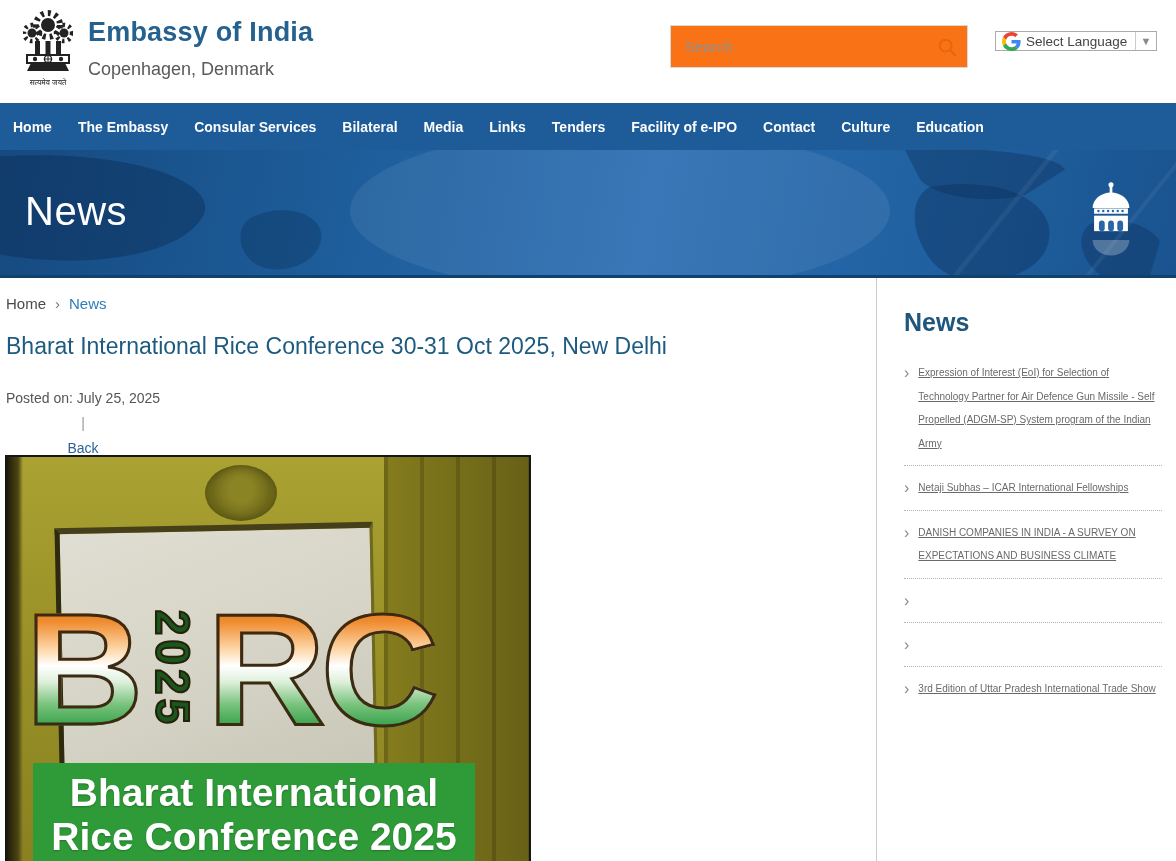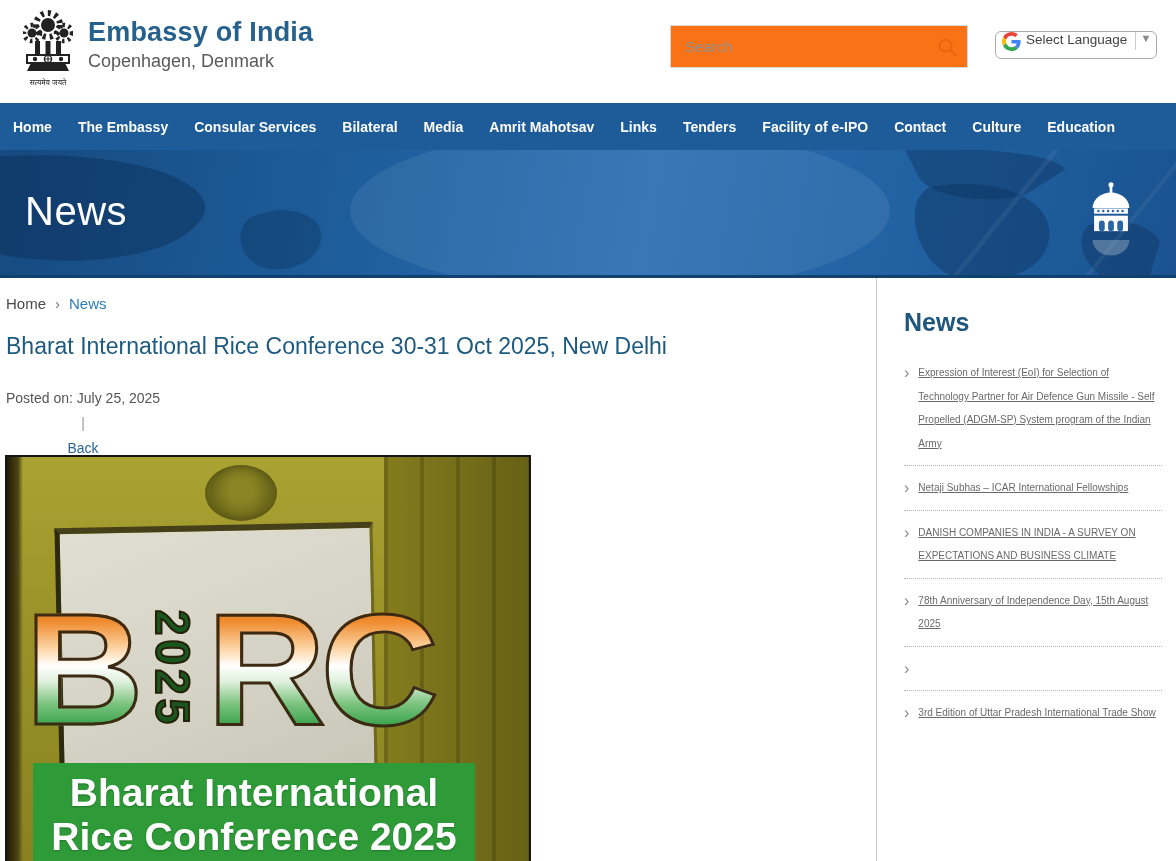--- a/index.html
+++ b/index.html
@@ -5,32 +5,32 @@
   * { margin:0; padding:0; box-sizing:border-box; }
   html,body { background:#fff; }
   body { font-family:"Liberation Sans", sans-serif; }
   .page { position:relative; width:1176px; height:861px; overflow:hidden; background:#fff; }
 
   
   .header { position:absolute; left:0; top:0; width:1176px; height:103px; background:#fff; }
   .emblem { position:absolute; left:23px; top:7px; width:50px; height:88px; }
   .brand { position:absolute; left:88px; top:17px; }
   .brand-title { font-size:27px; font-weight:bold; color:#24618e; letter-spacing:.2px; }
-  .brand-sub { font-size:18px; color:#5a5a5a; margin-top:3px; }
+  .brand-sub { font-size:18px; color:#5a5a5a; margin-top:11px; }
 
   .searchbox { position:absolute; left:670px; top:25px; width:298px; height:43px;
     border:1px solid #d9d9d9; background:#f97316; display:flex; align-items:center; }
   .searchbox input { flex:1; border:none; outline:none; font-size:15px; color:#444;
     padding-left:14px; font-family:"Liberation Sans", sans-serif; background:transparent; }
   .searchbox input::placeholder { color:#8f8f8f; }
   .search-btn { width:40px; height:100%; border:none; background:transparent; cursor:pointer;
     display:flex; align-items:center; justify-content:center; }
 
-  .translate { position:absolute; left:995px; top:31px; width:162px; height:28px;
-    border:1px solid #ababab; border-radius:6px; background:#fff; display:flex; cursor:pointer; }
+  .translate { position:absolute; left:995px; top:31px; width:162px; height:20px;
+    border:1px solid #ababab; border-radius:0; background:#fff; display:flex; align-items:center; cursor:pointer; }
   .g-logo { width:19px; height:19px; margin:0 5px 0 6px; flex:0 0 auto; }
   .translate-label { font-size:13.5px; color:#444; white-space:nowrap; }
   .translate-divider { width:1px; height:18px; background:#ccc; margin-left:8px; }
   .translate-arrow { width:26px; text-align:center; color:#8a8a8a; font-size:11px; }
 
   
   .nav { position:absolute; left:0; top:103px; width:1176px; height:47px; background:#1d5c99;
     display:flex; align-items:stretch; }
   .nav-item { display:flex; align-items:center; padding:0 13px; color:#fdfdfd; font-size:14px;
     font-weight:bold; cursor:pointer; white-space:nowrap; }
@@ -150,21 +150,20 @@
       <span class="translate-arrow">▼</span>
     </div>
   </div>
 
   <div class="nav">
     <div class="nav-item">Home</div>
     <div class="nav-item">The Embassy</div>
     <div class="nav-item">Consular Services</div>
     <div class="nav-item">Bilateral</div>
     <div class="nav-item">Media</div>
-    <div class="nav-item">Amrit Mahotsav</div>
     <div class="nav-item">Links</div>
     <div class="nav-item">Tenders</div>
     <div class="nav-item">Facility of e-IPO</div>
     <div class="nav-item">Contact</div>
     <div class="nav-item">Culture</div>
     <div class="nav-item">Education</div>
   </div>
 
   <div class="banner">
     <svg class="map" viewBox="0 0 1176 128" preserveAspectRatio="none">
@@ -252,21 +251,20 @@
     <div class="s-item">
       <span class="chev">›</span>
       <span class="s-label">Netaji Subhas – ICAR International Fellowships</span>
     </div>
     <div class="s-item">
       <span class="chev">›</span>
       <span class="s-label">DANISH COMPANIES IN INDIA - A SURVEY ON EXPECTATIONS AND BUSINESS CLIMATE</span>
     </div>
     <div class="s-item">
       <span class="chev">›</span>
-      <span class="s-label">78th Anniversary of Independence Day, 15th August 2025</span>
     </div>
     <div class="s-item">
       <span class="chev">›</span>
     </div>
     <div class="s-item">
       <span class="chev">›</span>
       <span class="s-label">3rd Edition of Uttar Pradesh International Trade Show</span>
     </div>
 
   </div>

